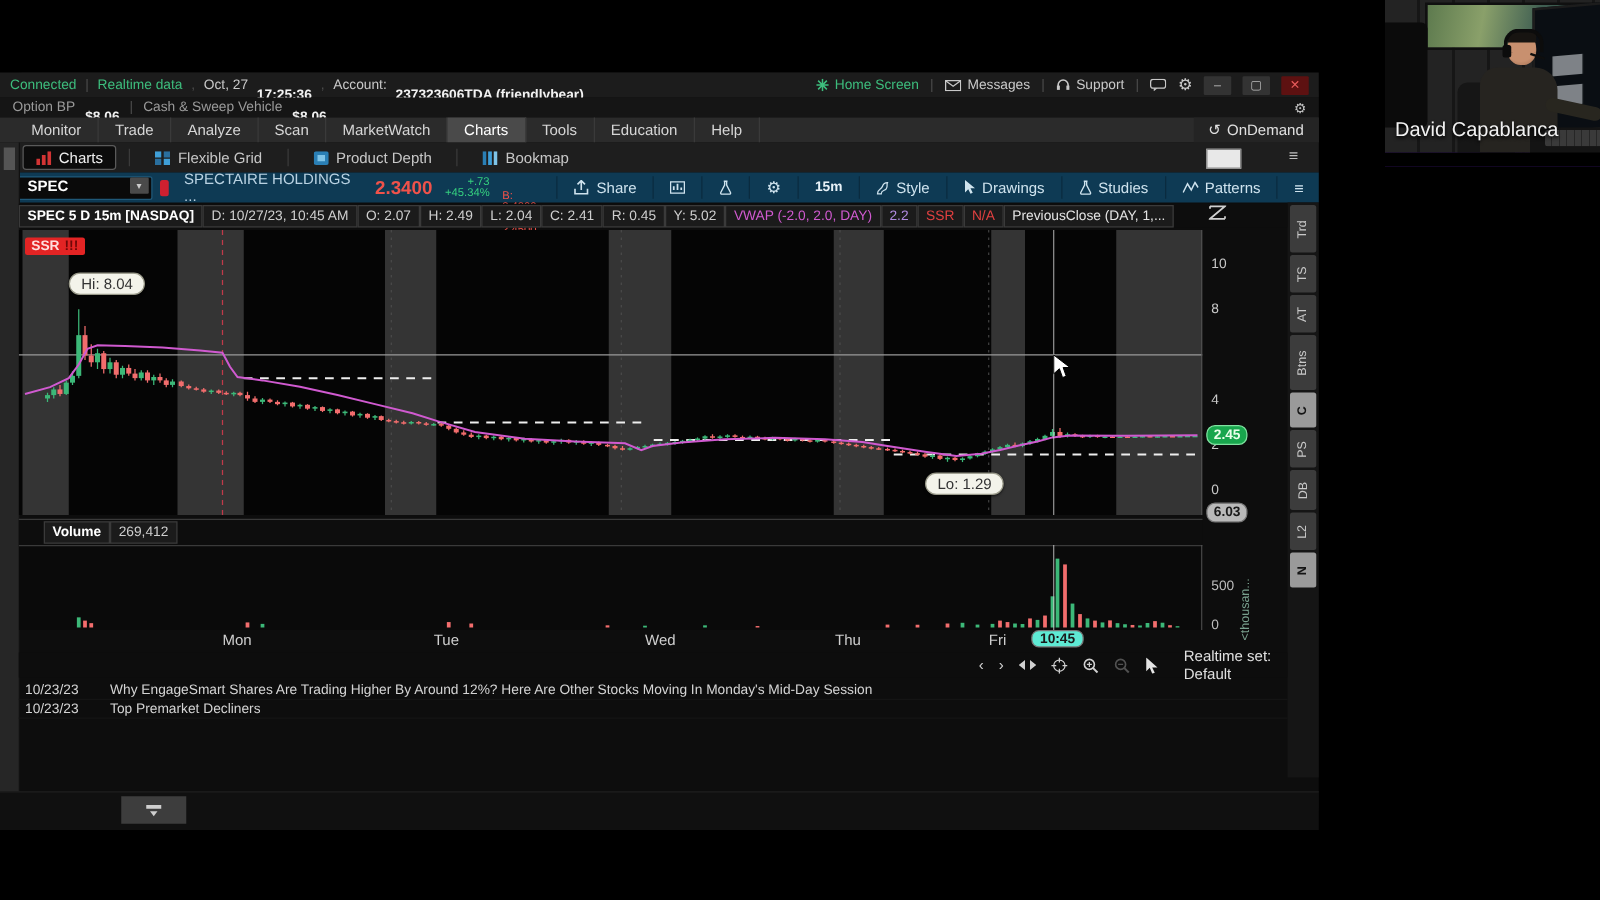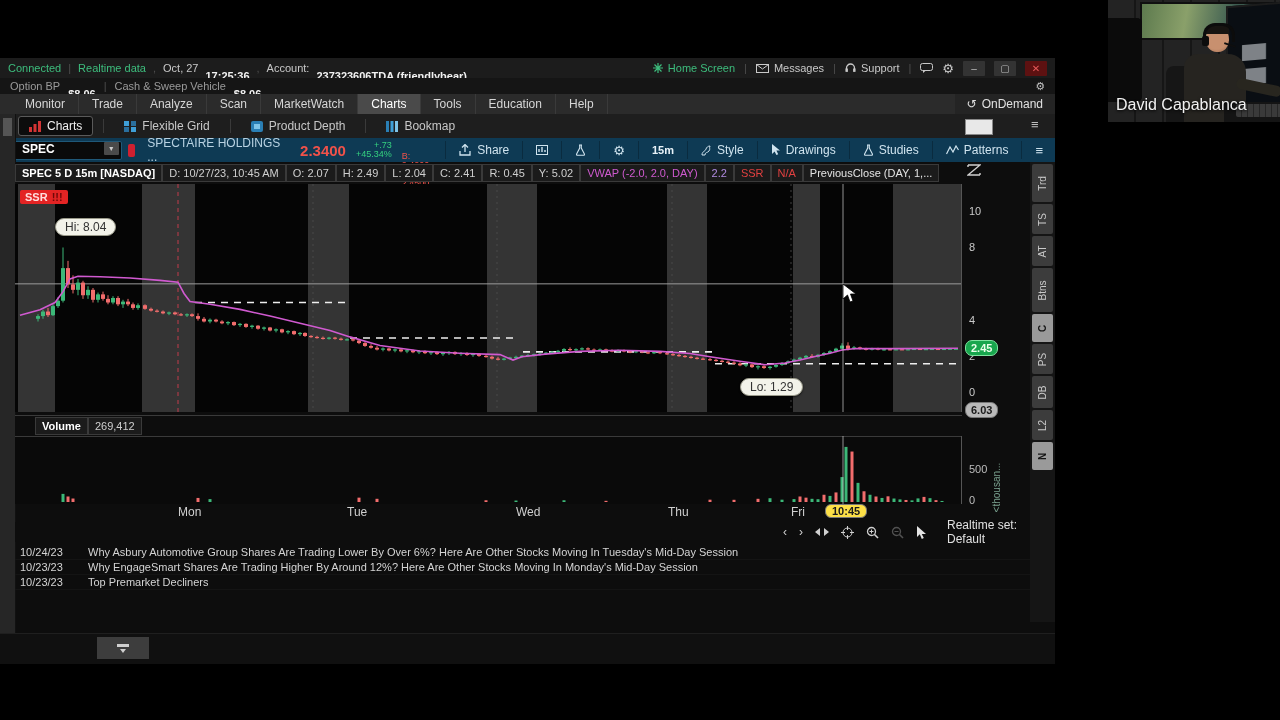--- a/index.html
+++ b/index.html
@@ -79,21 +79,21 @@
   #ssrbadge .w{color:#ffdede;}
   
   #volheader{left:15px;top:357px;width:947px;height:20px;border-top:1px solid #3a3a3a;border-bottom:1px solid #333;
     display:flex;align-items:center;font-size:11px;background:#0d0d0d;}
   #vol-units{left:1010px;top:380px;width:14px;height:100px;color:#79a08e;font-size:10px;}
   #vol-units span{position:absolute;left:-38px;top:44px;transform:rotate(-90deg);white-space:nowrap;display:block;}
   .volax{position:absolute;left:969px;color:#bdbdbd;font-size:11px;}
   
   #xaxis{left:15px;top:446px;width:947px;height:17px;color:#cfcfcf;font-size:12px;}
   .day{position:absolute;top:1px;}
-  #timebadge{position:absolute;top:0;background:#fde047;color:#1a1a1a;padding:0 6px;border-radius:6px;font-size:11px;font-weight:bold;border:1px solid #777;}
+  #timebadge{position:absolute;top:0;background:#5eead4;color:#1a1a1a;padding:0 6px;border-radius:6px;font-size:11px;font-weight:bold;border:1px solid #777;}
   #charttoolbar{left:15px;top:464px;width:1015px;height:20px;display:flex;align-items:center;color:#cfcfcf;font-size:12px;background:#0d0d0d;}
   #charttoolbar .ico{margin:0 6px;display:flex;align-items:center;color:#d0d0d0;}
   #charttoolbar .dim{opacity:.35;}
   #drawingset{margin-left:14px;color:#e0e0e0;}
   
   #news{left:15px;top:487px;width:1015px;height:62px;font-size:11px;color:#d4d4d4;}
   .newsrow{display:flex;height:14px;align-items:center;border-bottom:1px solid #141414;}
   .newsrow .dt{width:68px;padding-left:5px;flex:none;}
   .newsrow .tt{white-space:nowrap;overflow:hidden;}
   .newshead{color:#9a9a9a;}
@@ -851,24 +851,20 @@
       <svg width="11" height="13" viewBox="0 0 11 13">
           <path d="M1 0l0 11 2.8-2.8L5.8 13l2-.9-2-4.1H10z" fill="#e4e4e4"></path>
         </svg>
     </span>
     <span id="drawingset">Realtime set: Default</span>
   </div>
 
   <div id="news" class="abs">
     <div id="newsrows">
         <div class="newsrow">
-          <span class="dt">10/24/23</span>
-          <span class="tt">Why Asbury Automotive Group Shares Are Trading Lower By Over 6%? Here Are Other Stocks Moving In Tuesday's Mid-Day Session</span>
-        </div>
-        <div class="newsrow">
           <span class="dt">10/23/23</span>
           <span class="tt">Why EngageSmart Shares Are Trading Higher By Around 12%? Here Are Other Stocks Moving In Monday's Mid-Day Session</span>
         </div>
         <div class="newsrow">
           <span class="dt">10/23/23</span>
           <span class="tt">Top Premarket Decliners</span>
         </div>
       </div>
   </div>
 

